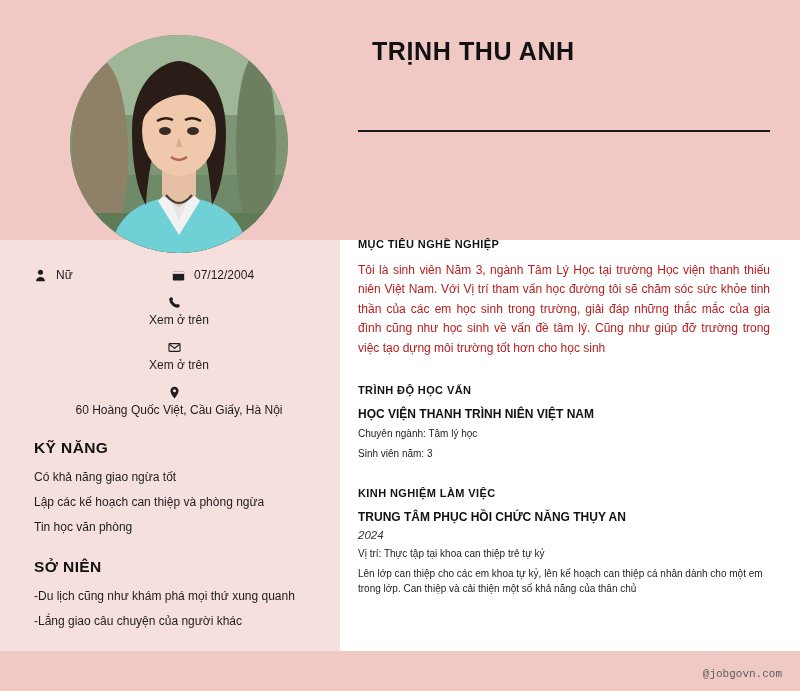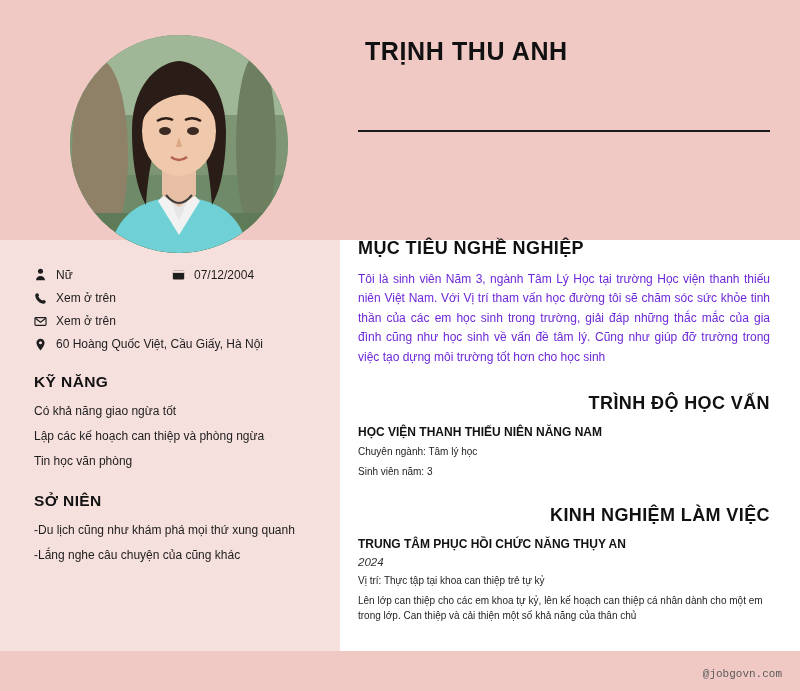--- a/index.html
+++ b/index.html
@@ -63,21 +63,21 @@
     position: absolute;
     left: 358px;
     top: 38px;
     width: 412px;
   }
   .cv-name {
     font-size: 25px;
     font-weight: bold;
     letter-spacing: 0.6px;
     color: #111111;
-    margin: 0 0 16px 7px;
+    margin: 0 0 16px 14px;
     line-height: 1.1;
   }
   .cv-role {
     font-size: 14.5px;
     font-weight: bold;
     letter-spacing: 0.3px;
     color: #1b1b1b;
     margin: 0;
   }
   .header-rule {
@@ -99,39 +99,40 @@
   .info-grid {
     display: block;
     margin-bottom: 18px;
   }
   .info-row {
     display: flex;
     align-items: center;
     margin-bottom: 9px;
     font-size: 12px;
     color: #1d1d1d;
+    flex-direction: column;
   }
   .info-row .ic {
     width: 22px;
     flex: 0 0 22px;
     display: flex;
     align-items: center;
     justify-content: flex-start;
     color: #1d1d1d;
   }
   .info-row .txt { flex: 1; }
   .info-row-split {
     display: flex;
     align-items: center;
     margin-bottom: 9px;
     font-size: 12px;
   }
   .info-half {
     display: flex;
-    align-items: flex-start;
+    align-items: flex-end;
   }
   .info-half.first { width: 138px; }
   .info-half .ic {
     width: 22px;
     flex: 0 0 22px;
     display: flex;
     align-items: center;
   }
 
   .left-heading {
@@ -149,31 +150,31 @@
   }
 
   
   .right-content {
     position: absolute;
     left: 358px;
     top: 238px;
     width: 412px;
   }
   .sec-heading {
-    font-size: 18px;
+    font-size: 11px;
     font-weight: bold;
     letter-spacing: 0.4px;
     color: #111111;
     margin: 0 0 11px 0;
   }
-  .sec-heading.spaced { margin-top: 26px; text-align: right; }
+  .sec-heading.spaced { margin-top: 26px; }
   .sec-para {
     font-size: 12px;
     line-height: 1.62;
-    color: #6d28d9;
+    color: #b91c1c;
     margin: 0;
     text-align: justify;
   }
   .sec-sub {
     font-size: 12px;
     font-weight: bold;
     color: #111111;
     margin: 0 0 5px 0;
   }
   .sec-italic {
@@ -308,29 +309,29 @@
       </div>
     </div>
 
     <div class="left-heading">KỸ NĂNG</div>
     <div class="left-line">Có khả năng giao ngừa tốt</div>
     <div class="left-line">Lập các kế hoạch can thiệp và phòng ngừa</div>
     <div class="left-line">Tin học văn phòng</div>
 
     <div class="left-heading">SỞ NIÊN</div>
     <div class="left-line">-Du lịch cũng như khám phá mọi thứ xung quanh</div>
-    <div class="left-line">-Lắng nghe câu chuyện của cũng khác</div>
+    <div class="left-line">-Lắng giao câu chuyện của người khác</div>
   </div>
 
   <div class="right-content">
     <div class="sec-heading">MỤC TIÊU NGHỀ NGHIỆP</div>
     <p class="sec-para">Tôi là sinh viên Năm 3, ngành Tâm Lý Học tại trường Học viện thanh thiếu niên Việt Nam. Với Vị trí tham vấn học đường tôi sẽ chăm sóc sức khỏe tinh thần của các em học sinh trong trường, giải đáp những thắc mắc của gia đình cũng như học sinh về vấn đề tâm lý. Cũng như giúp đỡ trường trong việc tạo dựng môi trường tốt hơn cho học sinh</p>
 
     <div class="sec-heading spaced">TRÌNH ĐỘ HỌC VẤN</div>
-    <div class="sec-sub">HỌC VIỆN THANH THIẾU NIÊN NĂNG NAM</div>
+    <div class="sec-sub">HỌC VIỆN THANH TRÌNH NIÊN VIỆT NAM</div>
     <div class="sec-line">Chuyên ngành: Tâm lý học</div>
     <div class="sec-line">Sinh viên năm: 3</div>
 
     <div class="sec-heading spaced">KINH NGHIỆM LÀM VIỆC</div>
     <div class="sec-sub">TRUNG TÂM PHỤC HỒI CHỨC NĂNG THỤY AN</div>
     <div class="sec-italic">2024</div>
     <div class="sec-line">Vị trí: Thực tập tại khoa can thiệp trẻ tự kỷ</div>
     <div class="sec-line">Lên lớp can thiệp cho các em khoa tự kỷ, lên kế hoạch can thiệp cá nhân dành cho một em trong lớp. Can thiệp và cải thiện một số khả năng của thân chủ</div>
   </div>
 

